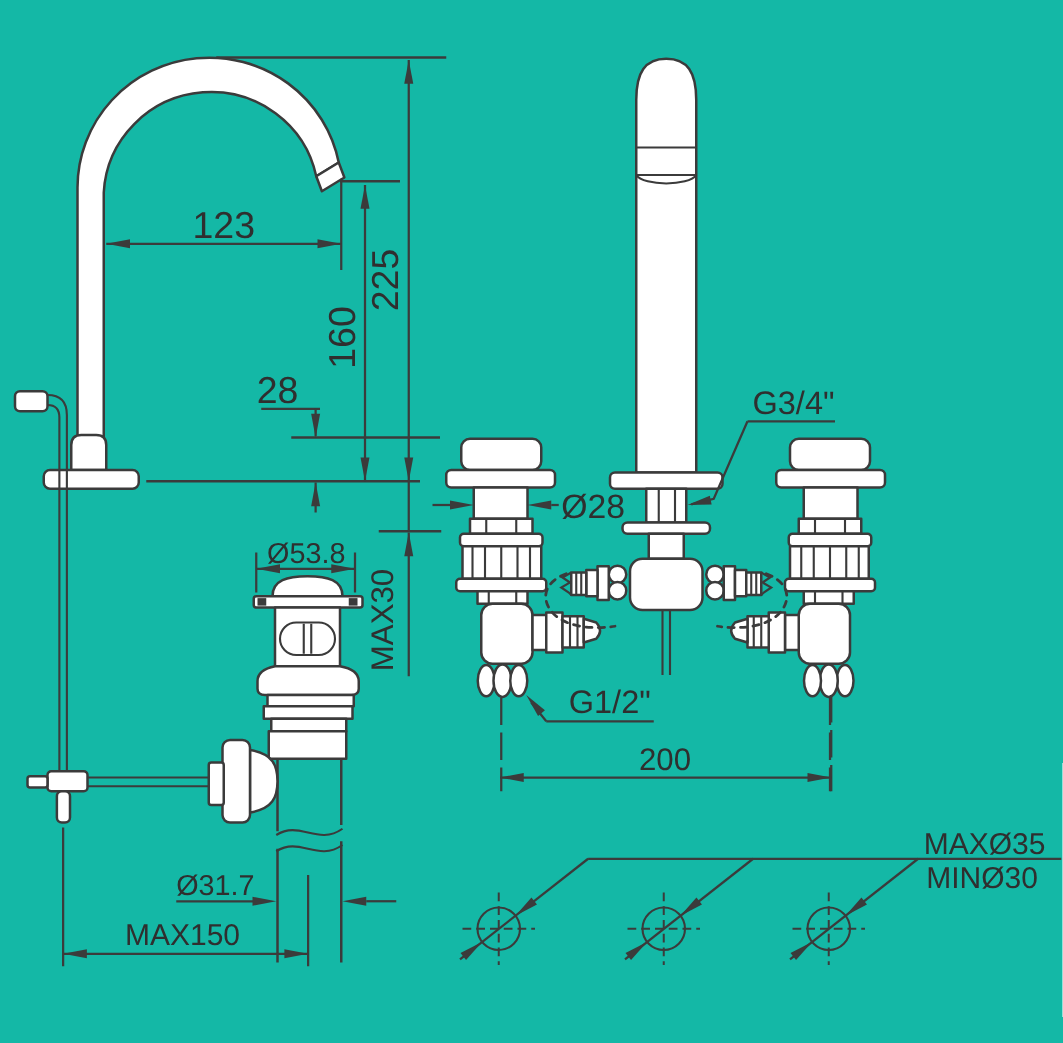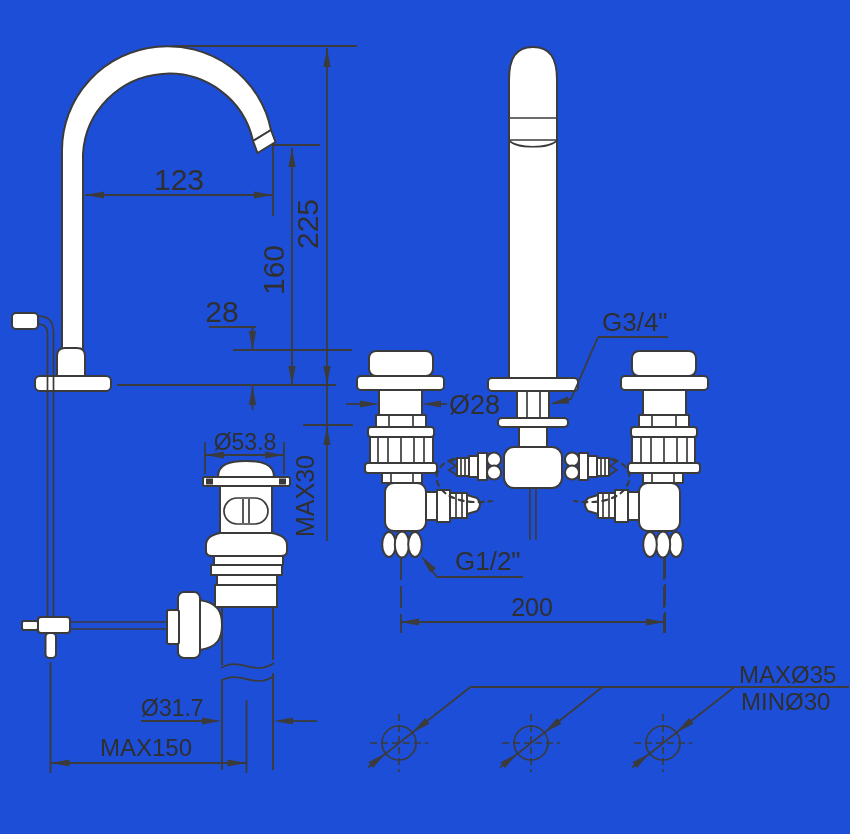--- a/index.html
+++ b/index.html
@@ -1,16 +1,16 @@
 <!DOCTYPE html>
 <html><head>
 <meta charset="utf-8">
 <style>
   html,body{margin:0;padding:0;background:#fff;}
-  .page{width:850px;height:834px;background:#1d4ed8;position:relative;overflow:hidden;}
+  .page{width:850px;height:834px;background:#14b8a6;position:relative;overflow:hidden;}
   svg{display:block;}
   .ln{stroke:#3b3b3b;stroke-width:2;fill:none;stroke-linejoin:round;stroke-linecap:butt;}
   .part{stroke:#3b3b3b;stroke-width:2;fill:#ffffff;stroke-linejoin:round;}
   .thin{stroke:#3b3b3b;stroke-width:1.7;fill:none;}
   .dim{stroke:#3b3b3b;stroke-width:1.8;fill:none;}
   .dash{stroke:#3b3b3b;stroke-width:1.8;fill:none;stroke-dasharray:22 6;}
   .cross{stroke:#3b3b3b;stroke-width:1.6;fill:none;stroke-dasharray:7 4;}
   .hose{stroke:#3b3b3b;stroke-width:2.2;fill:none;stroke-dasharray:5 5;stroke-linecap:round;}
   .arr{fill:#3b3b3b;stroke:none;}
   text{font-family:"Liberation Sans","DejaVu Sans",sans-serif;fill:#2f2f2f;}

